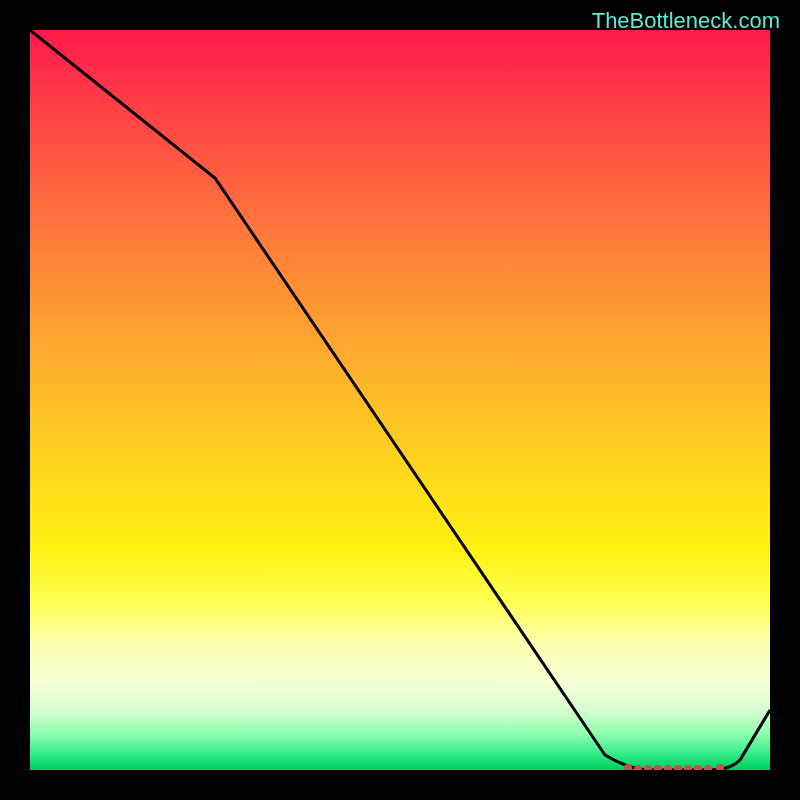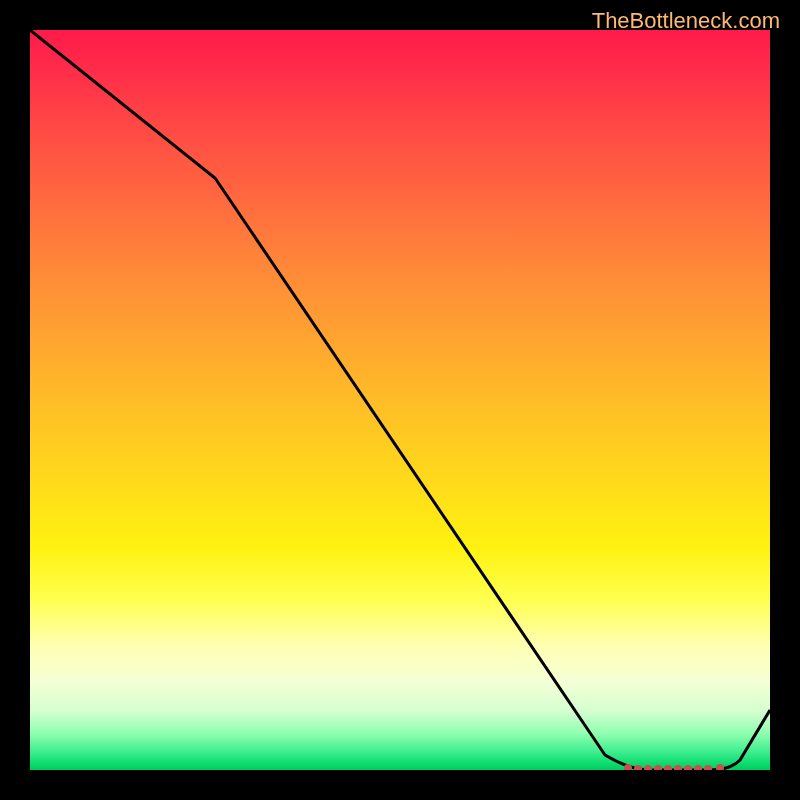--- a/index.html
+++ b/index.html
@@ -14,21 +14,21 @@
   .container {
     width: 800px;
     height: 800px;
     position: relative;
     background: #000;
   }
   .watermark {
     position: absolute;
     top: 8px;
     right: 20px;
-    color: #fdba74;
+    color: #5eead4;
     font-size: 22px;
     font-weight: 500;
     z-index: 10;
   }
   .plot-area {
     position: absolute;
     top: 30px;
     left: 30px;
     width: 740px;
     height: 740px;

